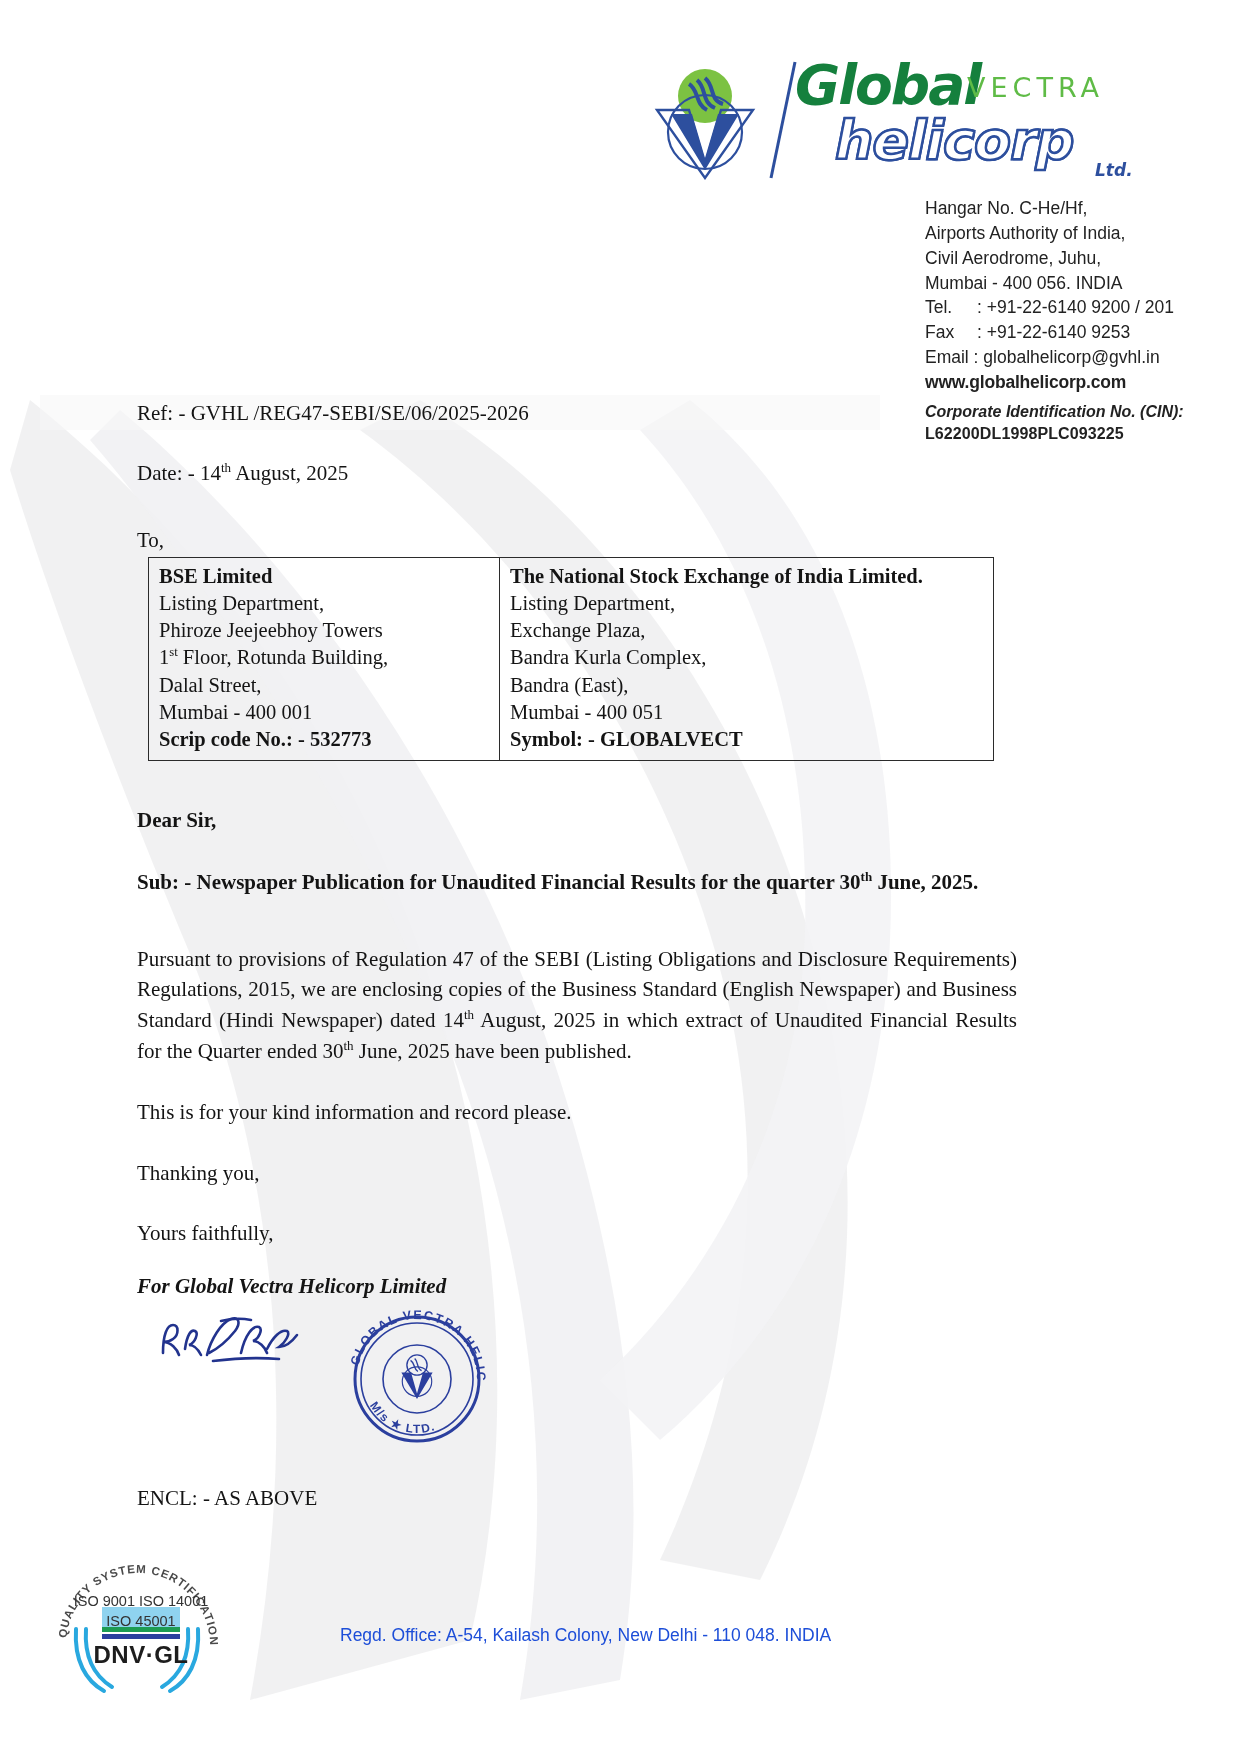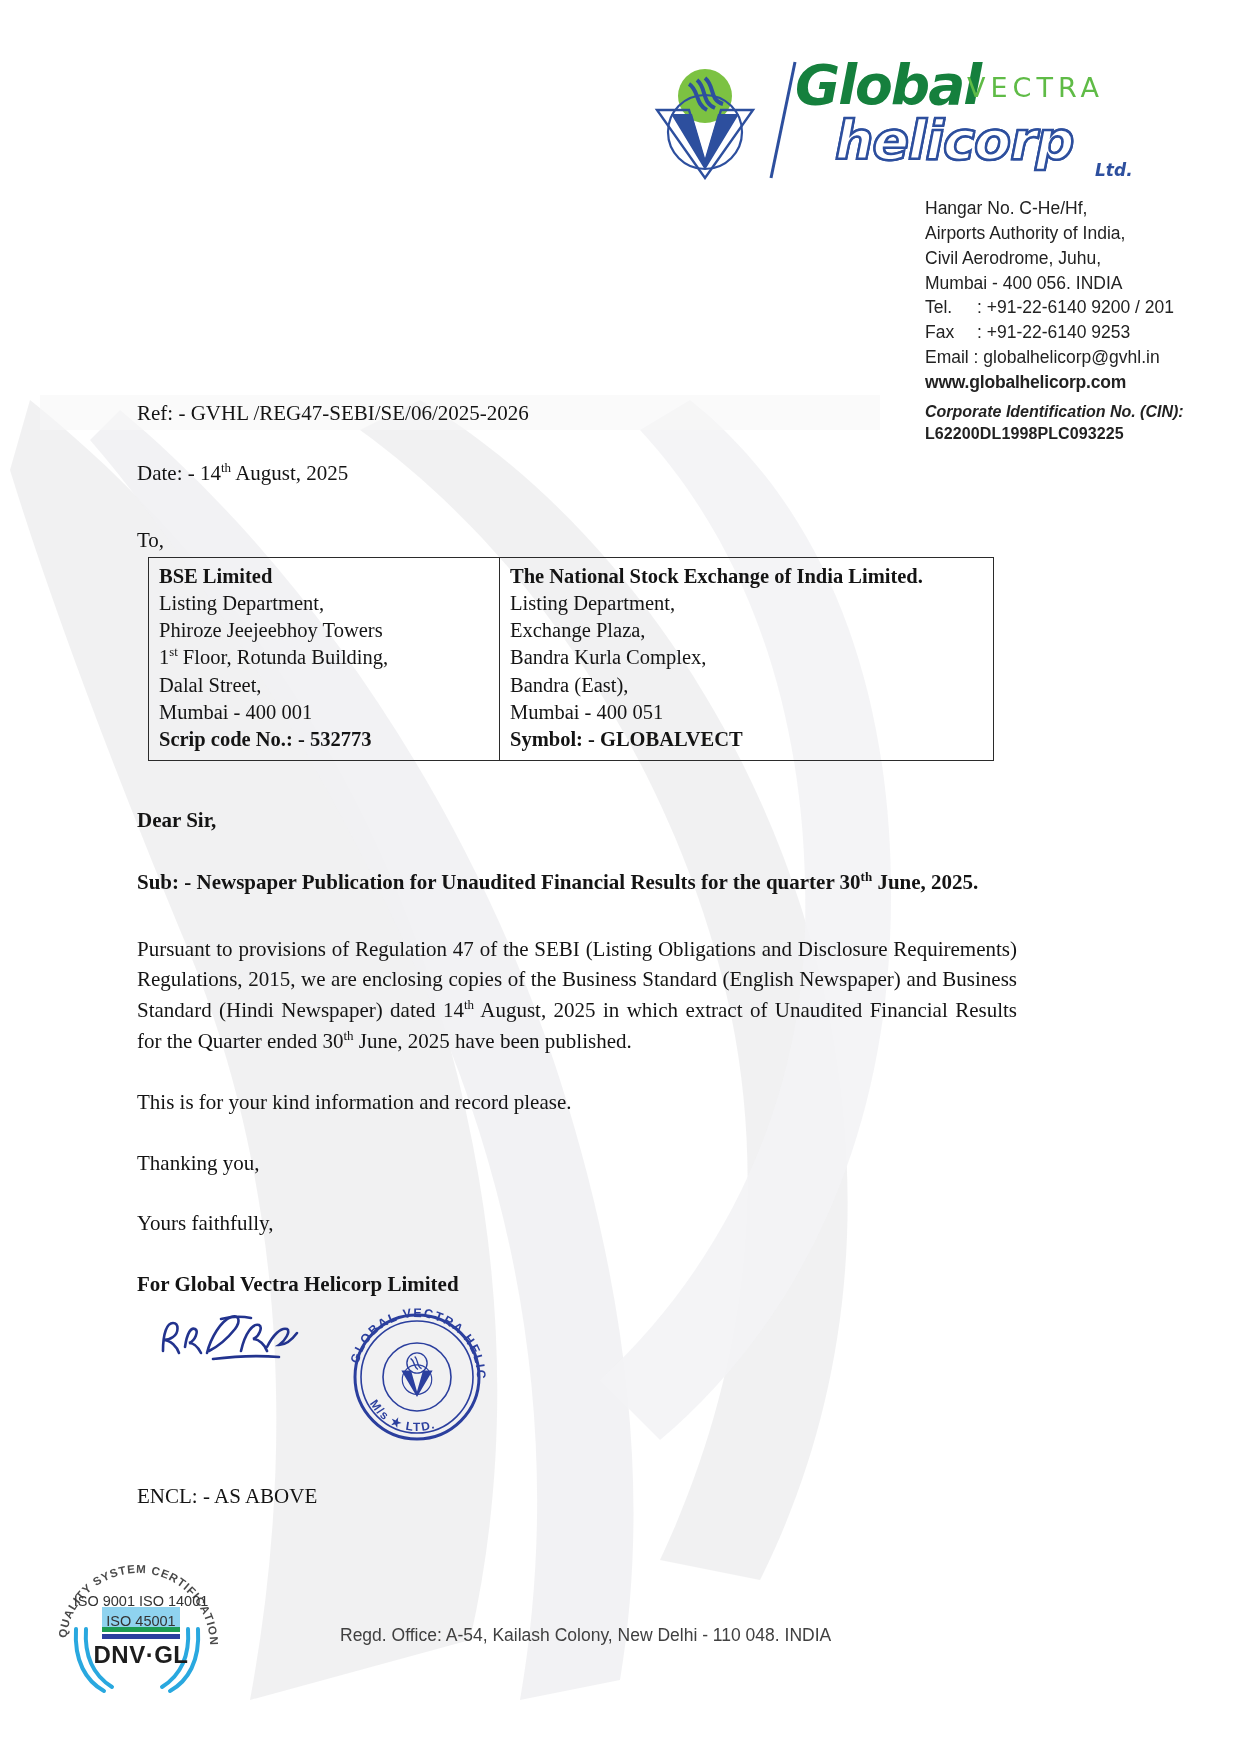--- a/index.html
+++ b/index.html
@@ -151,29 +151,29 @@
   .cell-foot { font-weight: bold; }
   sup { font-size: 0.62em; vertical-align: super; line-height: 0; }
 
   .salutation { margin-top: 44px; font-weight: bold; }
   .subject {
     margin-top: 32px;
     font-weight: bold;
     font-size: 21px;
   }
   .para {
-    margin-top: 36px;
+    margin-top: 46px;
     text-align: justify;
     font-size: 21px;
     line-height: 1.47;
   }
   .para2 { margin-top: 30px; }
   .thanking { margin-top: 30px; }
   .yours { margin-top: 30px; }
-  .for-company { margin-top: 30px; font-weight: bold; }
+  .for-company { margin-top: 22px; font-weight: bold; font-style: italic; }
 
   .sign-area {
     position: relative;
     height: 150px;
     margin-top: 4px;
   }
   .signature-svg { position: absolute; left: 18px; top: 4px; }
   .stamp-svg { position: absolute; left: 200px; top: 2px; }
 
   .signer { font-weight: bold; line-height: 1.3; }
@@ -199,21 +199,21 @@
     color: #333;
     line-height: 1.35;
     z-index: 3;
   }
   .regd {
     position: absolute;
     left: 340px;
     top: 1625px;
     font-family: "Liberation Sans", sans-serif;
     font-size: 17.5px;
-    color: #404040;
+    color: #1d4ed8;
     z-index: 3;
   }
 </style>
 </head>
 <body>
 
 <div id="page">
 
   <div class="wm">
     <svg class="wm-svg" viewBox="0 0 1246 1759" xmlns="http://www.w3.org/2000/svg">

